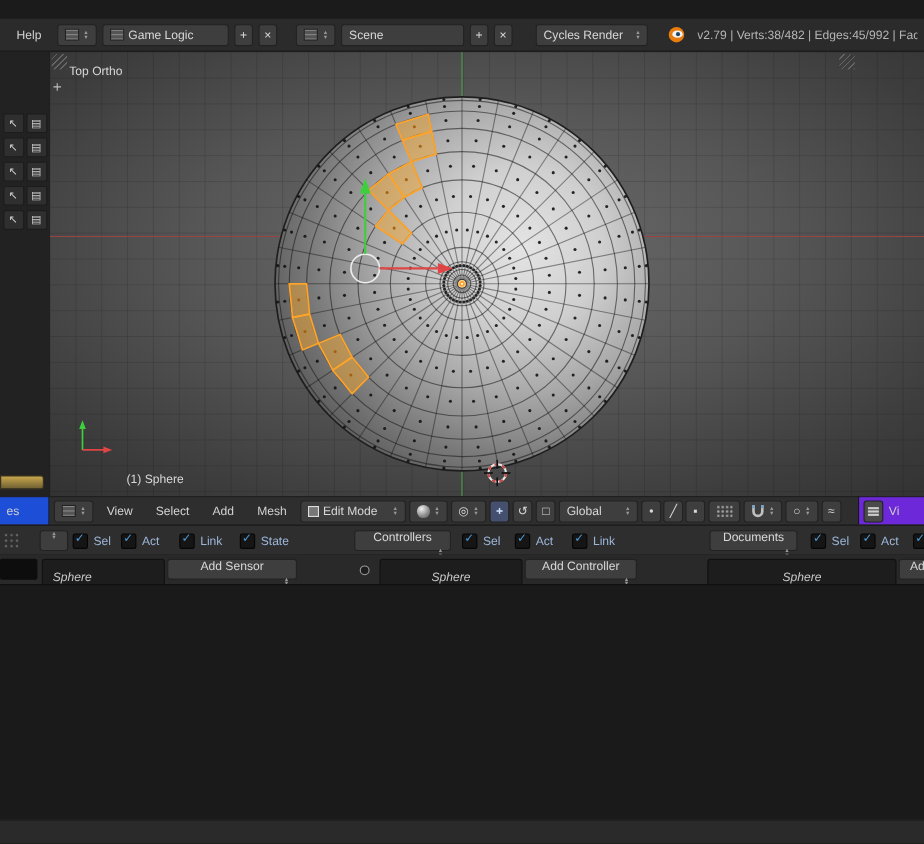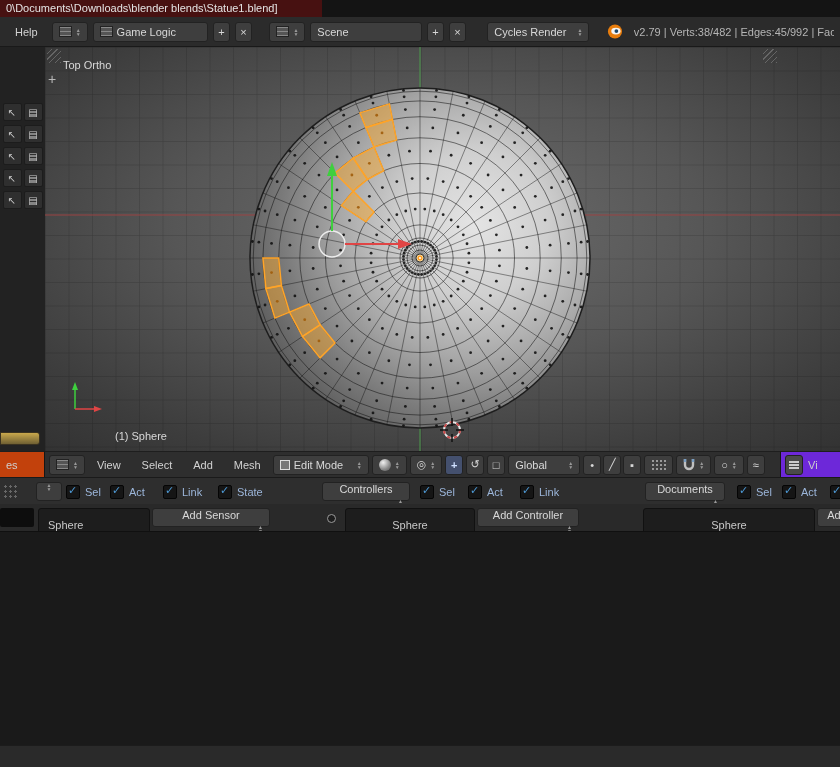--- a/index.html
+++ b/index.html
@@ -27,21 +27,21 @@
 
   
   .leftstrip{position:absolute;left:0;top:47px;width:45px;height:404px;background:#222;
              border-right:1px solid #161616;}
   .tool-row{display:flex;gap:2px;justify-content:center;margin-top:4px;}
   .tool-row:first-child{margin-top:56px;}
   .ticon{width:17px;height:16px;background:#2f2f2f;border:1px solid #1c1c1c;border-radius:2px;
          color:#cfcfcf;font-size:10px;display:flex;align-items:center;justify-content:center;}
   .collapsedbar{position:absolute;left:0;top:385px;width:40px;height:13px;border-radius:0 3px 3px 0;
                 background:linear-gradient(#c9a84c,#6f6033);border:1px solid #3a3220;box-sizing:border-box;}
-  .leftstrip-header{position:absolute;left:0;top:451px;width:45px;height:26px;background:#c2410c;
+  .leftstrip-header{position:absolute;left:0;top:451px;width:45px;height:26px;background:#1d4ed8;
                     border-top:1px solid #1f1f1f;border-right:1px solid #161616;display:flex;
                     align-items:center;padding-left:6px;box-sizing:border-box;color:#cfcfcf;}
 
   
   .viewport{position:absolute;left:45px;top:47px;width:795px;height:404px;overflow:hidden;}
   .vp-label{position:absolute;left:18px;top:12px;color:#d8d8d8;}
   .vp-plus{position:absolute;left:3px;top:24px;color:#b9b9b9;font-size:14px;}
   .vp-objinfo{position:absolute;left:70px;top:383px;color:#d8d8d8;}
   .hatch{position:absolute;width:14px;height:14px;opacity:.55;
          background:repeating-linear-gradient(135deg,transparent 0 3px,#888 3px 4px);}
@@ -69,39 +69,36 @@
              box-sizing:border-box;overflow:hidden;}
   .grip{position:absolute;left:3px;top:6px;width:14px;height:15px;
         background-image:radial-gradient(#686868 1px,transparent 1.4px);background-size:5px 5px;}
   .chk{position:absolute;top:7px;display:flex;gap:5px;align-items:center;color:#9cb6da;}
   .cbox{width:12px;height:12px;background:#151515;border:1px solid #050505;border-radius:2px;
         position:relative;flex:0 0 auto;}
   .cbox .t{position:absolute;left:1px;top:-2px;color:#4e9ad6;font-size:11px;font-weight:700;line-height:12px;}
   .lbtn{position:absolute;top:4px;height:19px;display:flex;align-items:center;gap:4px;padding:0 6px;
         background:#3e3e3e;border:1px solid #222;border-radius:3px;color:#d8d8d8;box-sizing:border-box;flex-direction:column;}
   .plate{position:absolute;top:4px;height:34px;background:#1d1d1d;border:1px solid #111;border-radius:3px;
-         color:#c8c8c8;display:flex;align-items:center;padding:0 9px;box-sizing:border-box;}
+         color:#c8c8c8;display:flex;align-items:center;padding:0 9px;box-sizing:border-box;font-style:italic;}
   .plate.center{justify-content:center;}
   .socket{position:absolute;left:327px;top:10px;width:7px;height:7px;border:1px solid #9a9a9a;
           border-radius:50%;background:#1d1d1d;}
   .blackstub{position:absolute;left:0;top:4px;width:34px;height:19px;background:#0d0d0d;border-radius:2px;}
 
   .logiccanvas{position:absolute;left:0;top:531px;width:840px;height:214px;background:#1a1a1a;
                border-top:1px solid #101010;}
   .bottombar{position:absolute;left:0;top:745px;width:840px;height:22px;background:#2a2a2a;
              border-top:1px solid #1c1c1c;}
 </style>
 </head>
 <body>
 
 <div id="app">
 
-  <div class="titlebar">
-    <div class="title-left">0\Documents\Downloads\blender blends\Statue1.blend]</div>
-  </div>
 
   <div class="infobar">
     <span class="menu">Help</span>
     <div class="btn">
       <span class="gridicon"></span>
       <span class="dd">
           <span>▲</span>
           <span>▼</span>
         </span>
     </div>

